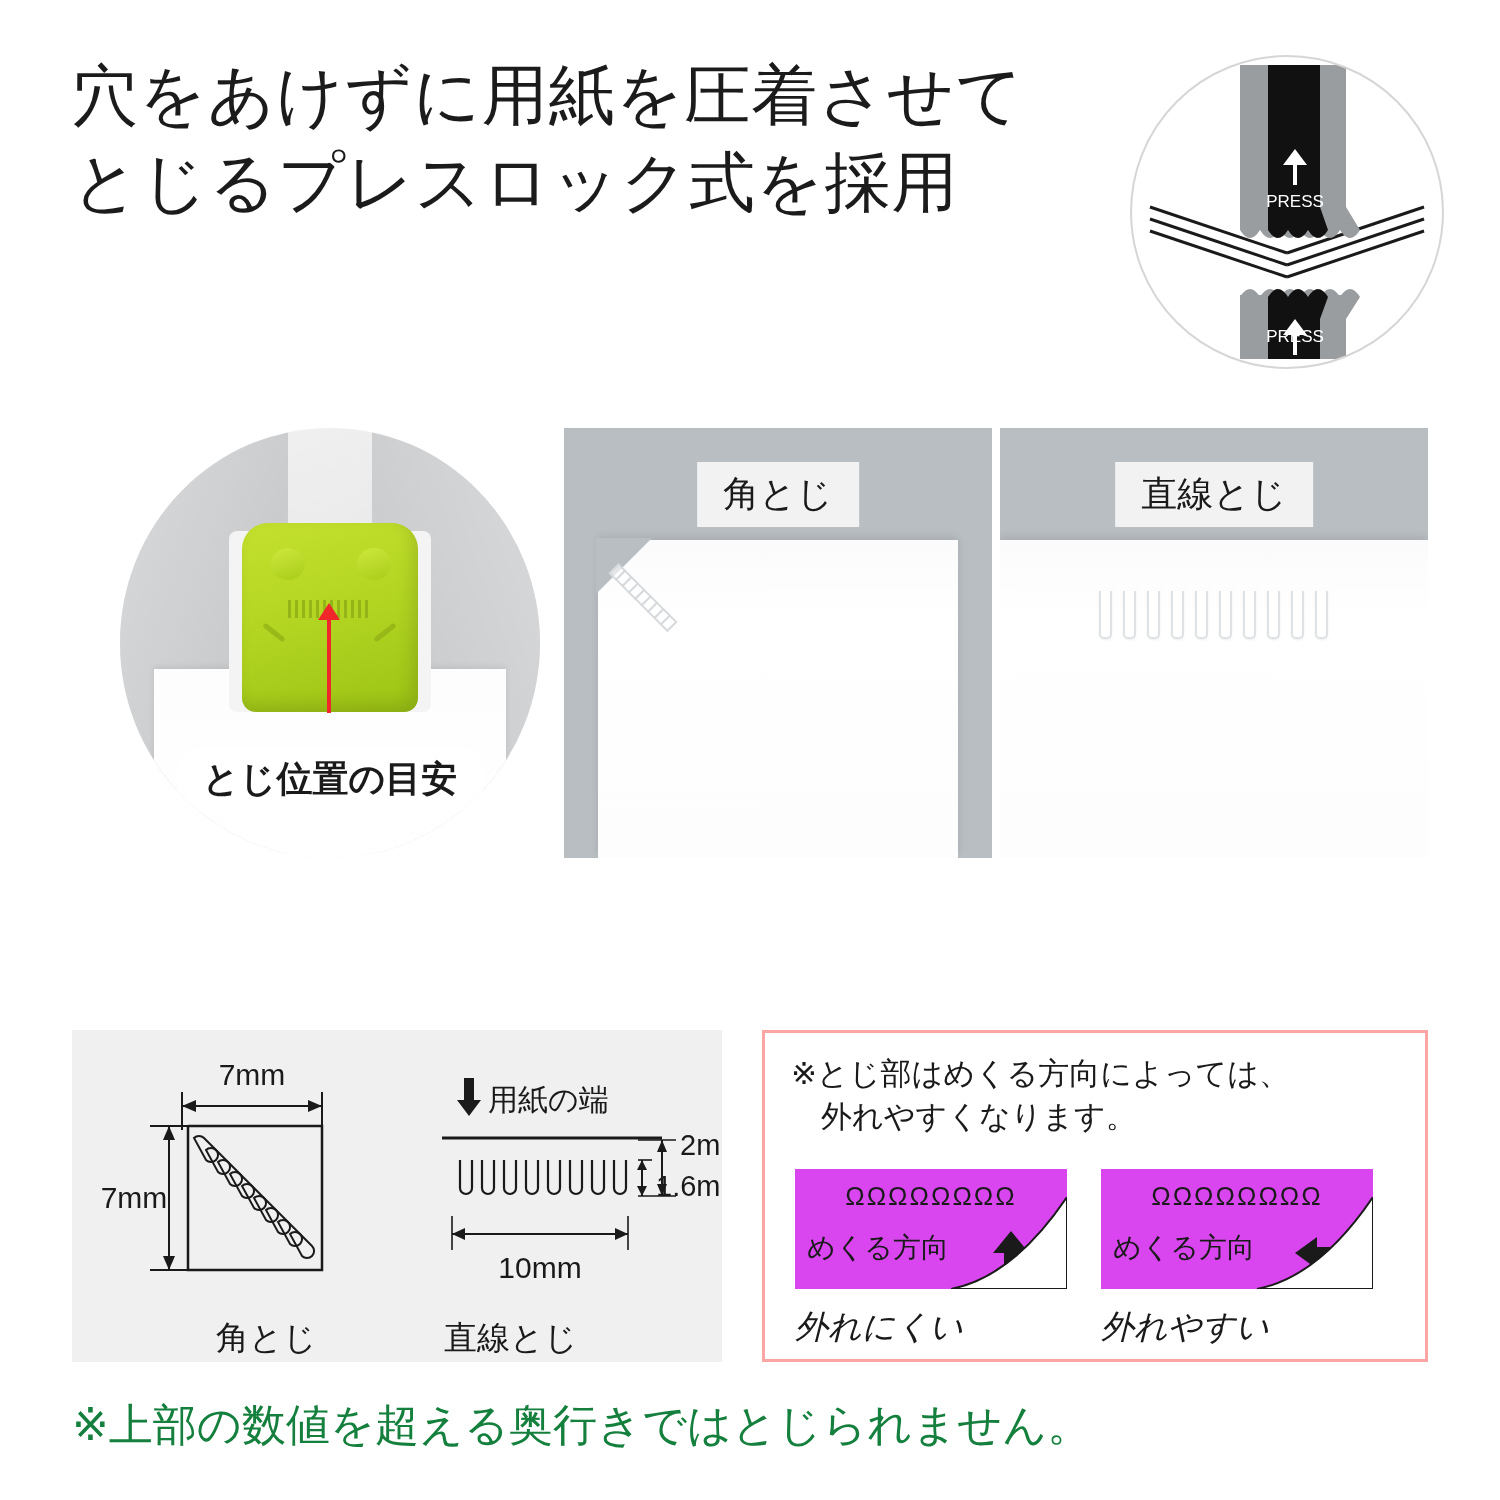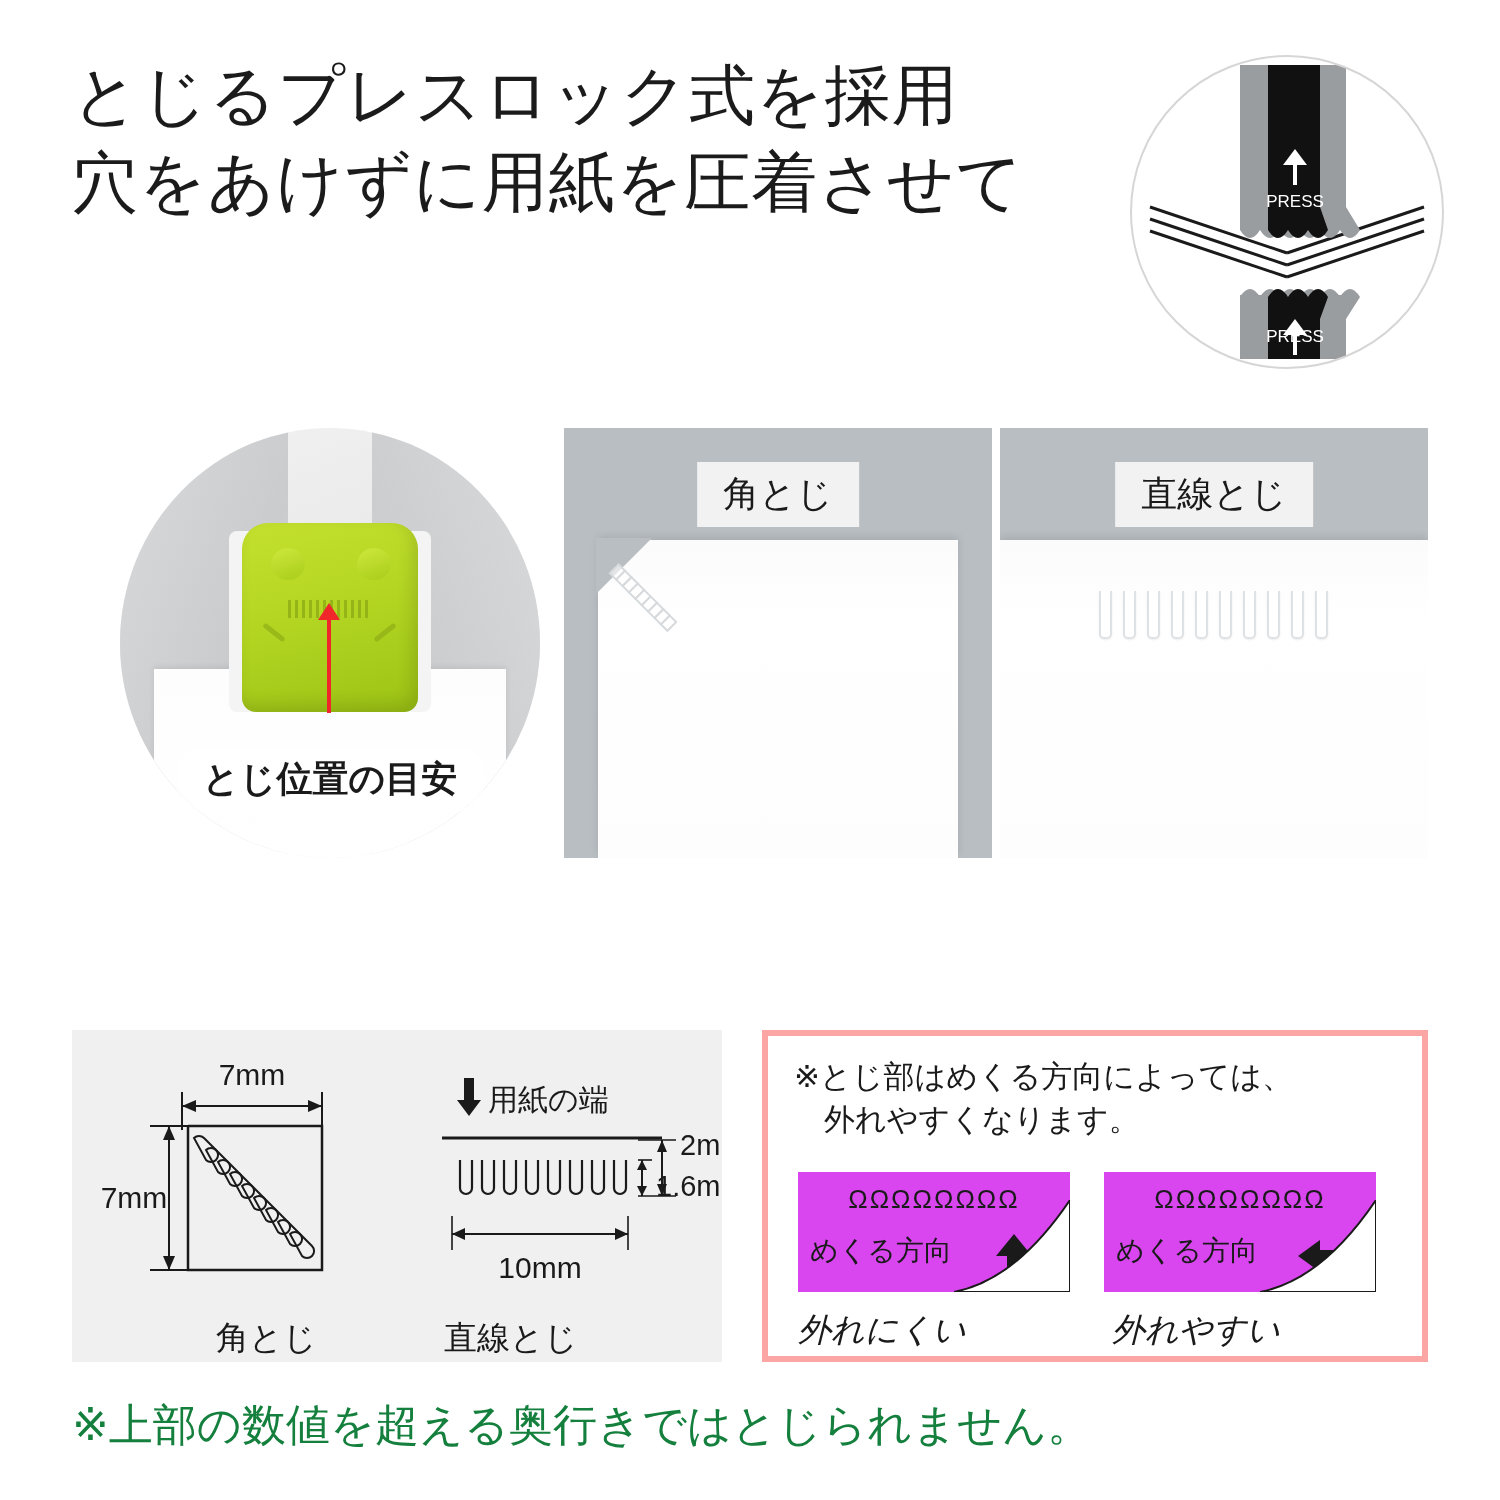--- a/index.html
+++ b/index.html
@@ -190,21 +190,21 @@
   .spec-caption.c1 { left: 144px; top: 286px; }
   .spec-caption.c2 { left: 372px; top: 286px; }
 
   
   .note-panel {
     position: absolute;
     left: 762px;
     top: 1030px;
     width: 666px;
     height: 332px;
-    border: 6px solid #fca5a5;
+    border: 3px solid #fca5a5;
     box-sizing: border-box;
     background: #ffffff;
   }
   .note-text {
     position: absolute;
     left: 26px;
     top: 20px;
     font-size: 31px;
     line-height: 1.38;
     color: #1a1a1a;
@@ -236,39 +236,39 @@
   }
   .bottom-label {
     position: absolute;
     top: 272px;
     font-size: 33px;
     color: #1a1a1a;
     white-space: nowrap;
     font-style: italic;
   }
   .bottom-label.left  { left: 30px; }
-  .bottom-label.right { left: 344px; text-align: right; }
+  .bottom-label.right { left: 336px; text-align: right; }
 
   
   .footer-note {
     position: absolute;
     left: 72px;
     top: 1396px;
     font-size: 44px;
     color: #15803d;
     white-space: nowrap;
     text-align: right;
   }
 </style>
 </head>
 <body>
 
 <div class="headline">
+  <span class="line">穴をあけずに用紙を圧着させて</span>
   <span class="line">とじるプレスロック式を採用</span>
-  <span class="line">穴をあけずに用紙を圧着させて</span>
 </div>
 
 <div class="press-circle">
   <svg class="press-svg" width="310" height="310" viewBox="0 0 310 310">
 
     <g stroke="#1a1a1a" stroke-width="3" fill="none">
       <line x1="18" y1="150" x2="155" y2="196"></line>
       <line x1="18" y1="162" x2="155" y2="208"></line>
       <line x1="18" y1="174" x2="155" y2="220"></line>
       <line x1="292" y1="150" x2="155" y2="196"></line>

